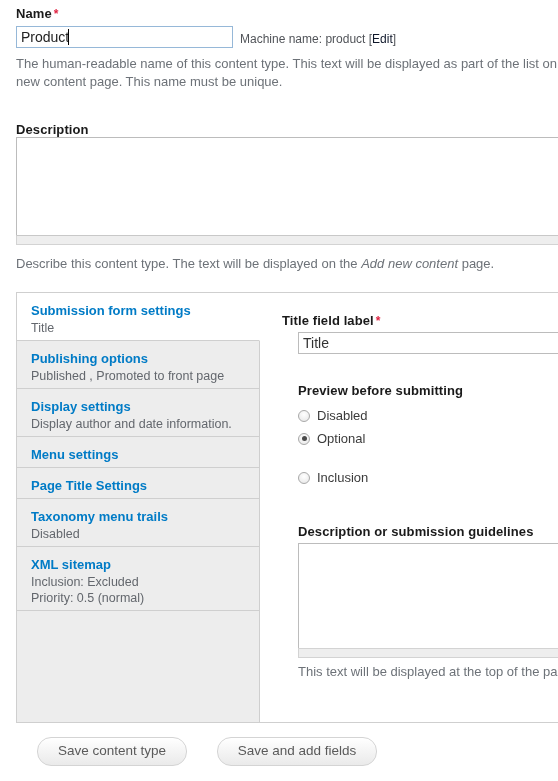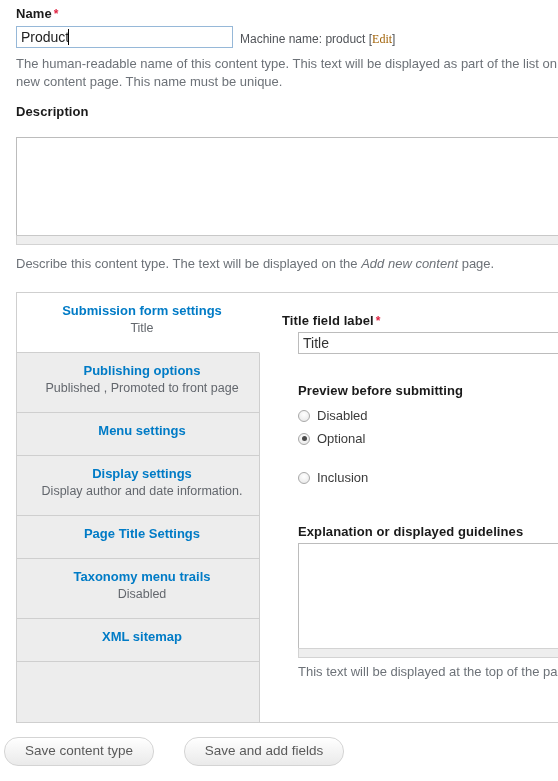--- a/index.html
+++ b/index.html
@@ -65,36 +65,35 @@
   }
   .machine-name {
     position: absolute;
     left: 240px;
     top: 32px;
     font-size: 12px;
     color: #515459;
     white-space: nowrap;
   }
   .machine-name a {
-    color: #a16207;
+    color: #0f172a;
     text-decoration: none;
-    font-family: Liberation Serif, serif;
   }
   .name-help {
     position: absolute;
     left: 16px;
     top: 55px;
     width: 600px;
     font-size: 13px;
     color: #6d7278;
     line-height: 18px;
   }
 
   
-  .desc-label-wrap { position: absolute; left: 16px; top: 104px; }
+  .desc-label-wrap { position: absolute; left: 16px; top: 122px; }
   .desc-box {
     position: absolute;
     left: 16px;
     top: 137px;
     width: 560px;
     height: 98px;
     box-sizing: border-box;
     border: 1px solid #bcbcbc;
     border-bottom: none;
     background: #fff;
@@ -142,23 +141,22 @@
     border-right: 1px solid #cfcfcf;
     list-style: none;
     margin: 0;
     padding: 0;
   }
   .vtab {
     position: relative;
     box-sizing: border-box;
     border-bottom: 1px solid #cfcfcf;
     background: #ededed;
-    padding: 9px 6px 16px 14px;
+    padding: 9px 6px 4px 14px;
     cursor: pointer;
-    text-align: center;
   }
   .vtab.selected {
     background: #ffffff;
     border-right: 1px solid #ffffff;
     margin-right: -1px;
   }
   .vtab-title {
     display: block;
     color: #007bc6;
     font-weight: bold;
@@ -263,21 +261,21 @@
     left: 298px;
     top: 664px;
     font-size: 13px;
     color: #6d7278;
     white-space: nowrap;
   }
 
   
   .actions {
     position: absolute;
-    left: 4px;
+    left: 37px;
     top: 737px;
   }
   .btn {
     display: inline-block;
     font-family: "Liberation Sans", sans-serif;
     font-size: 13.5px;
     color: #5a5a5a;
     background: linear-gradient(to bottom, #ffffff 0%, #f4f4f4 50%, #eaeaea 100%);
     border: 1px solid #d4d4d4;
     border-radius: 14px;
@@ -316,35 +314,37 @@
     <ul class="vtabs-list" id="vtabs-list">
         <li class="vtab selected">
           <span class="vtab-title">Submission form settings</span>
           <span class="vtab-summary" style="white-space: pre-line;">Title</span>
         </li>
         <li class="vtab">
           <span class="vtab-title">Publishing options</span>
           <span class="vtab-summary" style="white-space: pre-line;">Published , Promoted to front page</span>
         </li>
         <li class="vtab">
-          <span class="vtab-title">Menu settings</span>
-        </li>
-        <li class="vtab">
           <span class="vtab-title">Display settings</span>
           <span class="vtab-summary" style="white-space: pre-line;">Display author and date information.</span>
         </li>
         <li class="vtab">
+          <span class="vtab-title">Menu settings</span>
+        </li>
+        <li class="vtab">
           <span class="vtab-title">Page Title Settings</span>
         </li>
         <li class="vtab">
           <span class="vtab-title">Taxonomy menu trails</span>
           <span class="vtab-summary" style="white-space: pre-line;">Disabled</span>
         </li>
         <li class="vtab">
           <span class="vtab-title">XML sitemap</span>
+          <span class="vtab-summary" style="white-space: pre-line;">Inclusion: Excluded
+Priority: 0.5 (normal)</span>
         </li>
       </ul>
     <div class="vtabs-panel"></div>
   </div>
 
   <label class="form-label title-label"><span>Title field label</span><span class="req">*</span></label>
   <input class="title-input" type="text" value="Title" style="">
 
   <label class="form-label preview-label">Preview before submitting</label>
 
@@ -354,21 +354,21 @@
   </div>
   <div class="radio-row r1">
     <span class="radio-dot checked" id="radio1"></span>
     <span class="radio-label">Optional</span>
   </div>
   <div class="radio-row r2">
     <span class="radio-dot" id="radio2"></span>
     <span class="radio-label">Inclusion</span>
   </div>
 
-  <label class="form-label expl-label">Explanation or displayed guidelines</label>
+  <label class="form-label expl-label">Description or submission guidelines</label>
   <div class="expl-box"></div>
   <div class="expl-grippie"></div>
   <div class="expl-help">This text will be displayed at the top of the page</div>
 
   <div class="actions">
     <button class="btn">Save content type</button>
     <button class="btn">Save and add fields</button>
   </div>
 
 </div>

